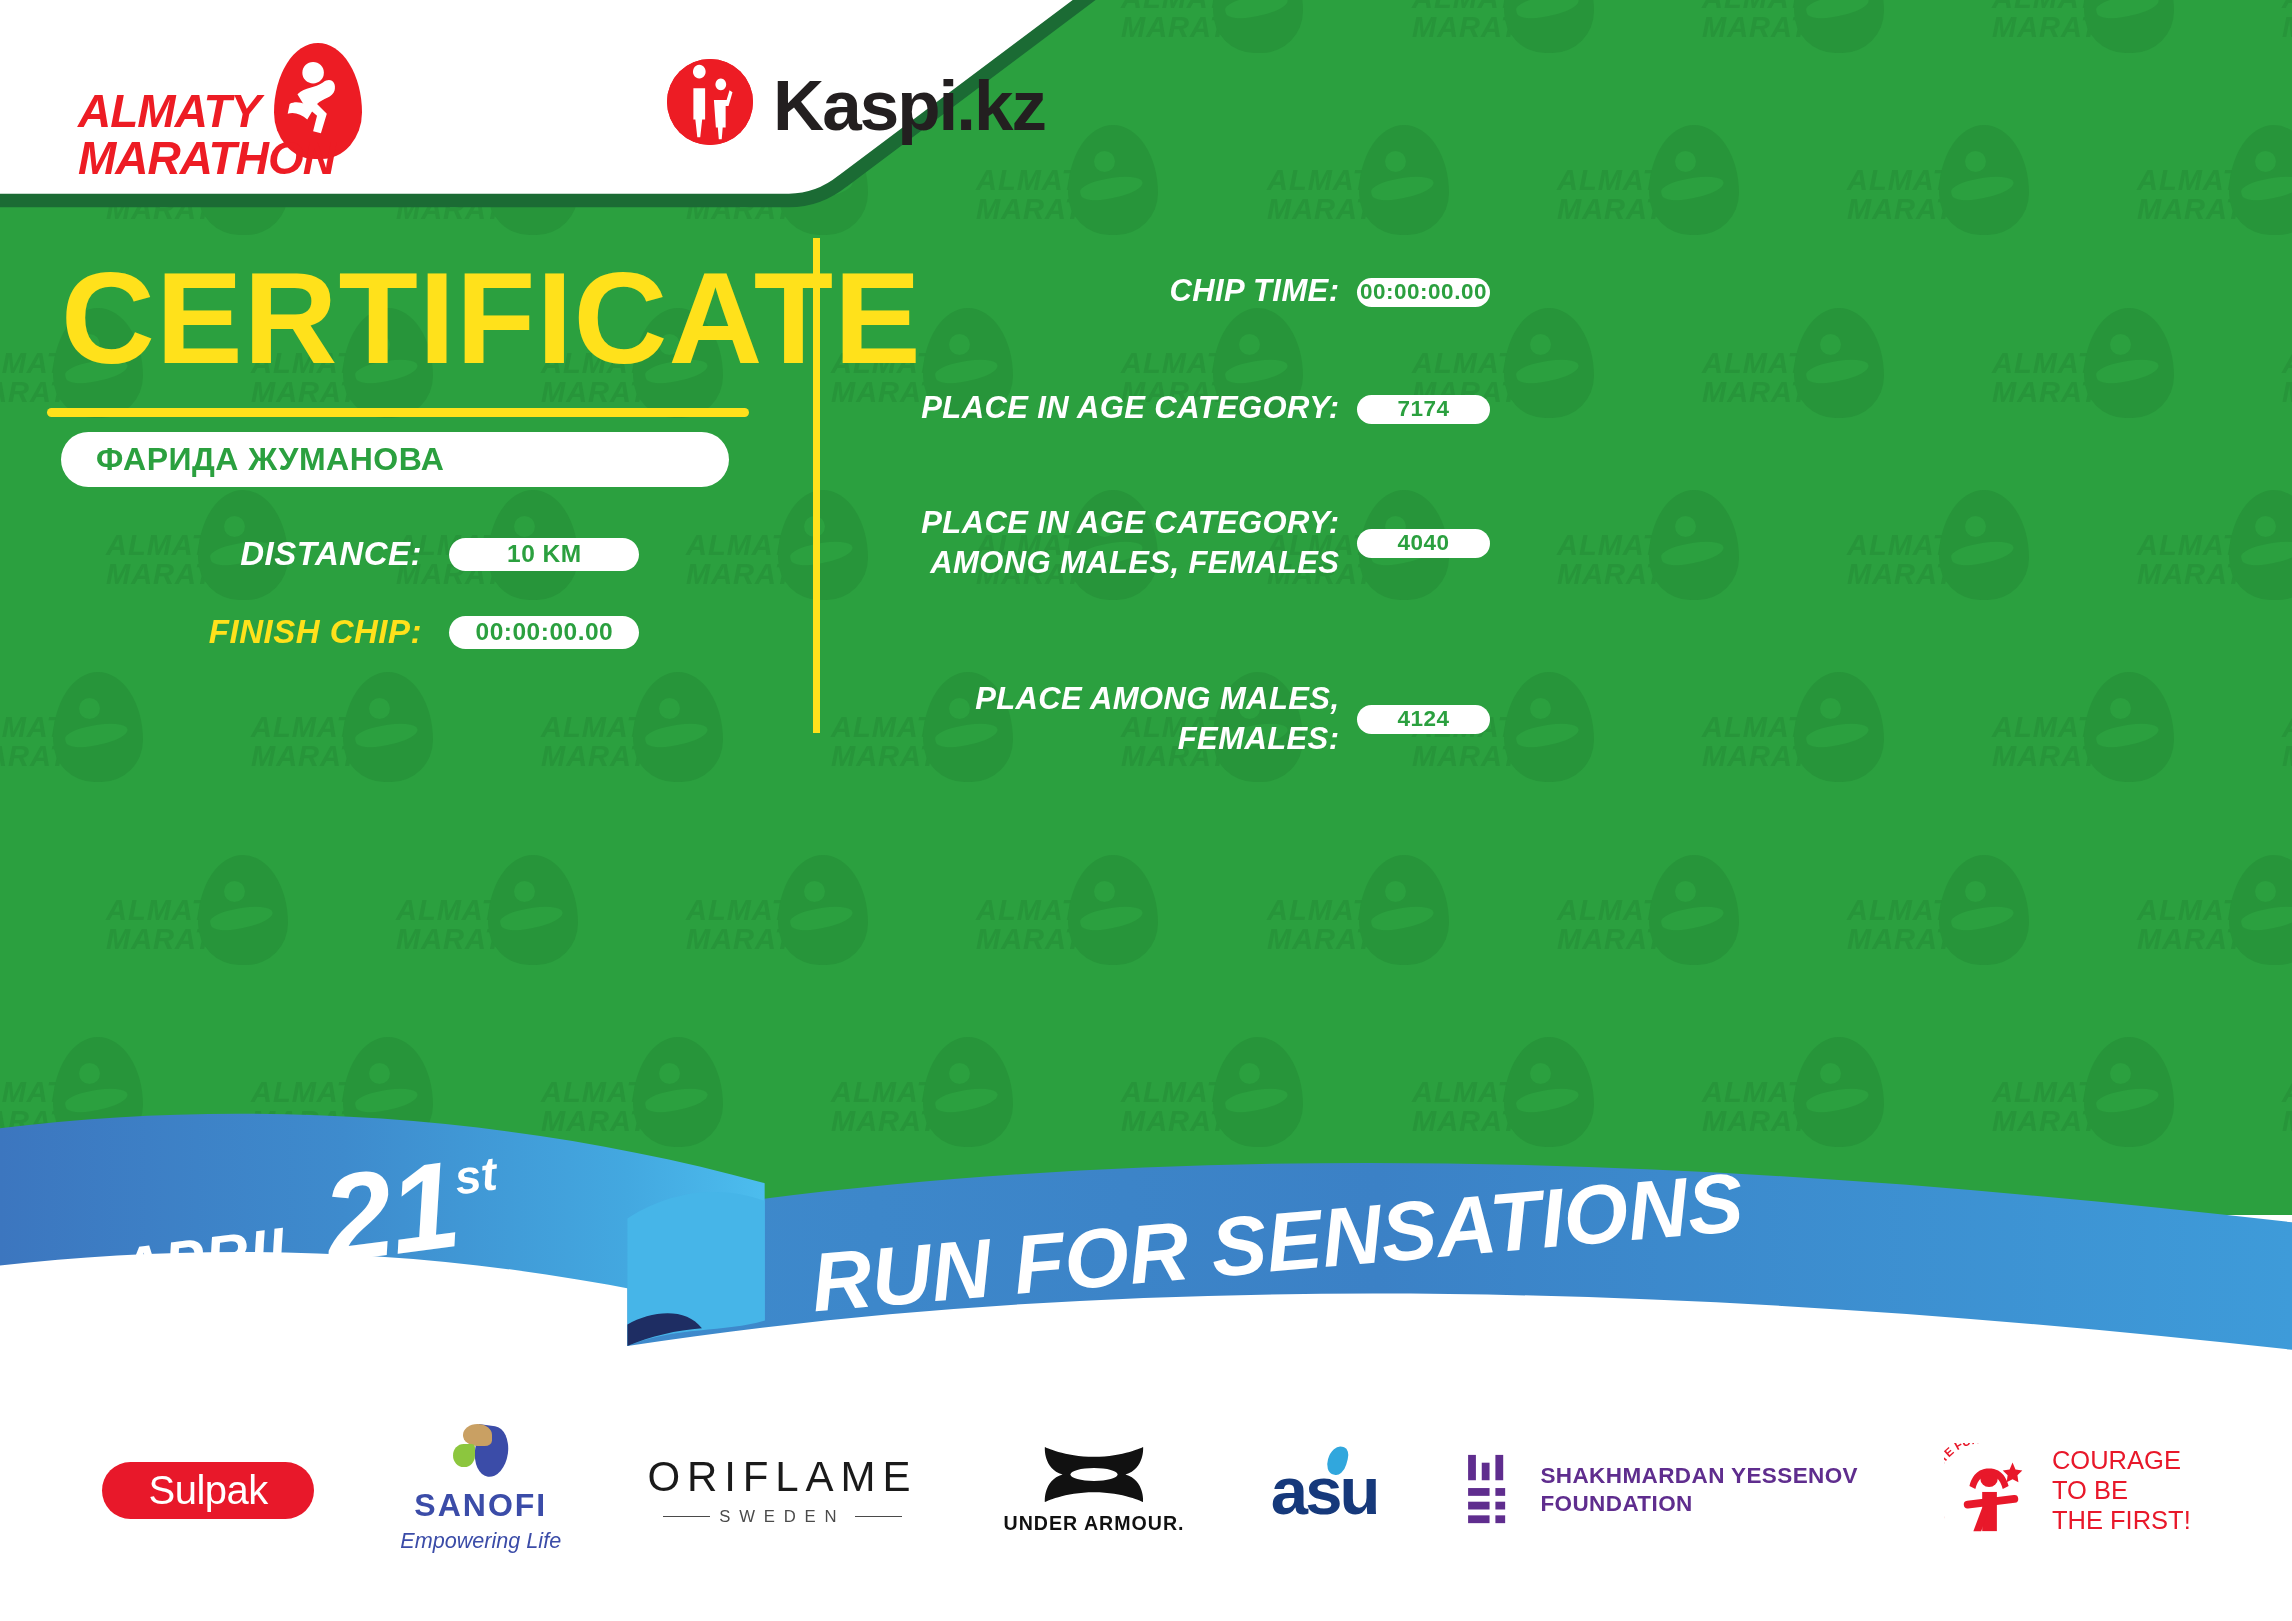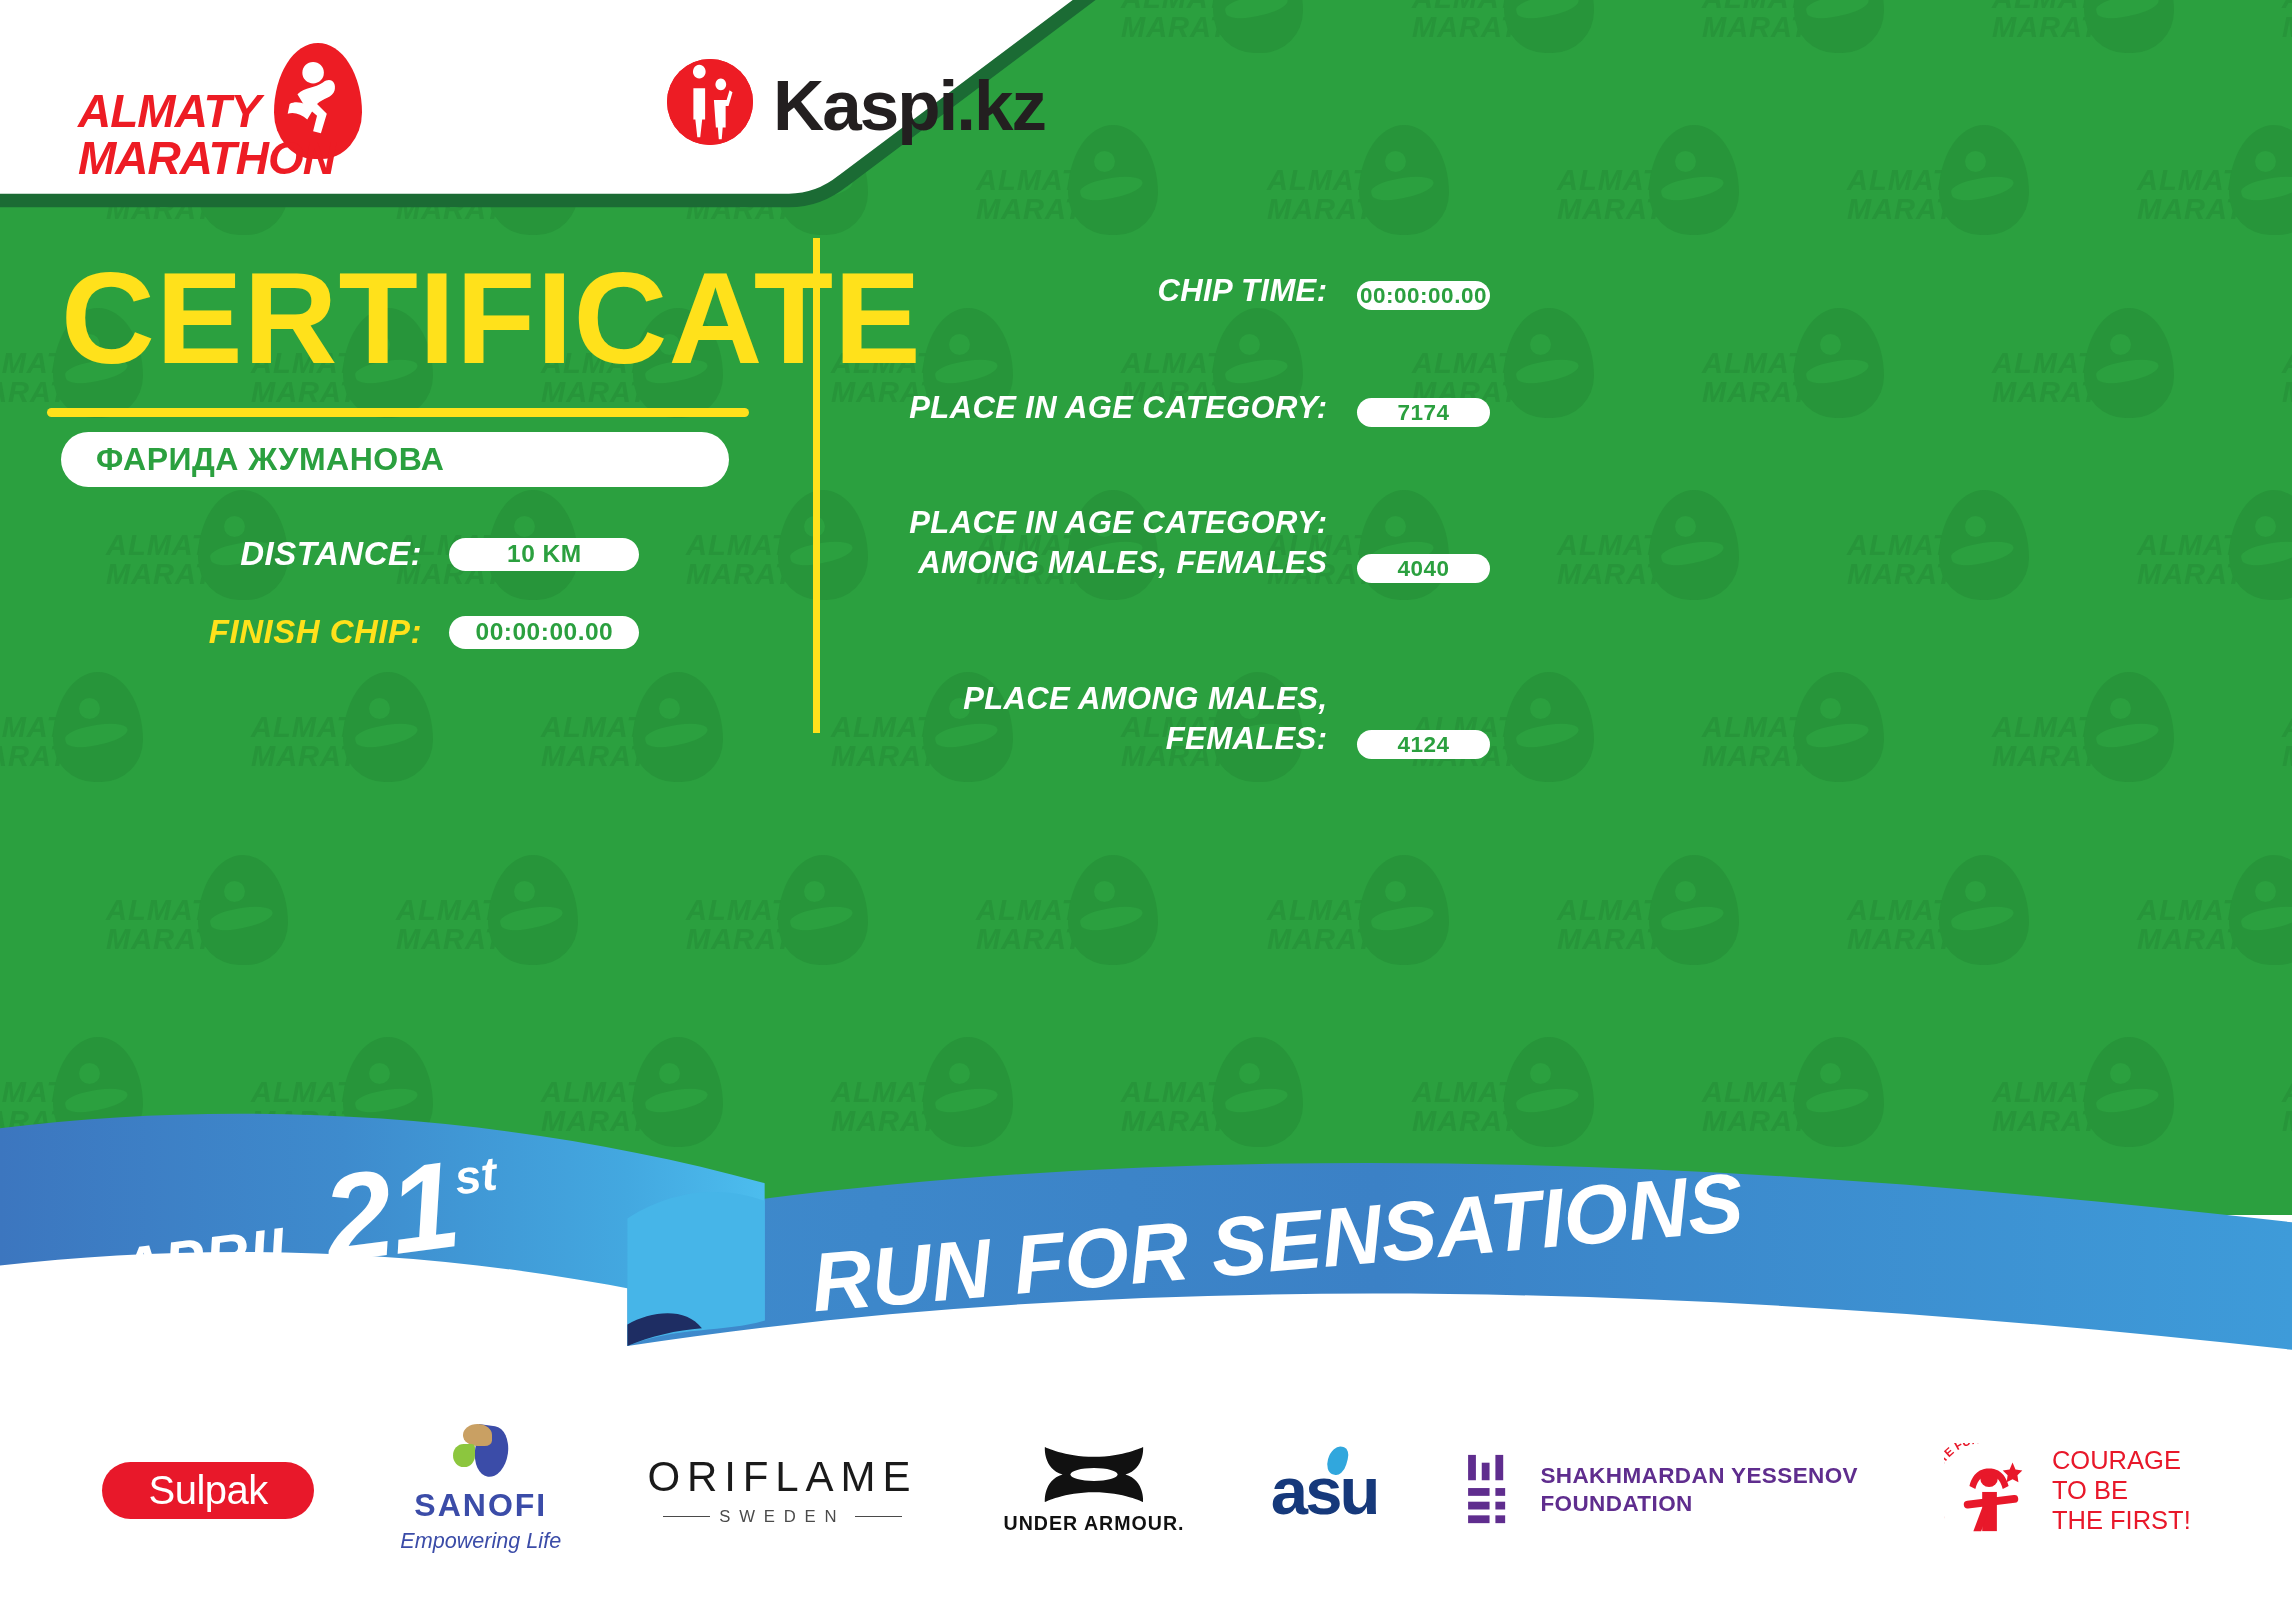--- a/index.html
+++ b/index.html
@@ -123,22 +123,22 @@
 
   
   .vrule{
     position:absolute;left:813px;top:238px;width:6.9px;height:495px;
     background:#FFE11B;z-index:5;
   }
 
   
   .stats{position:absolute;left:843px;top:243px;width:647px;z-index:5;}
   .srow{
-    position:relative;display:flex;align-items:flex-end;
-    justify-content:flex-end;margin-bottom:0;gap:12px;
+    position:relative;display:flex;align-items:center;
+    justify-content:flex-end;margin-bottom:0;
   }
   .srow .slabel{
     font-weight:bold;font-style:italic;font-size:31px;line-height:38px;
     color:#FFFFFF;letter-spacing:0.4px;text-align:right;
     white-space:pre-line;
     flex:1;
   }
   .srow .sval{
     flex:0 0 auto;
     margin-left:17.6px;margin-top:2px;

